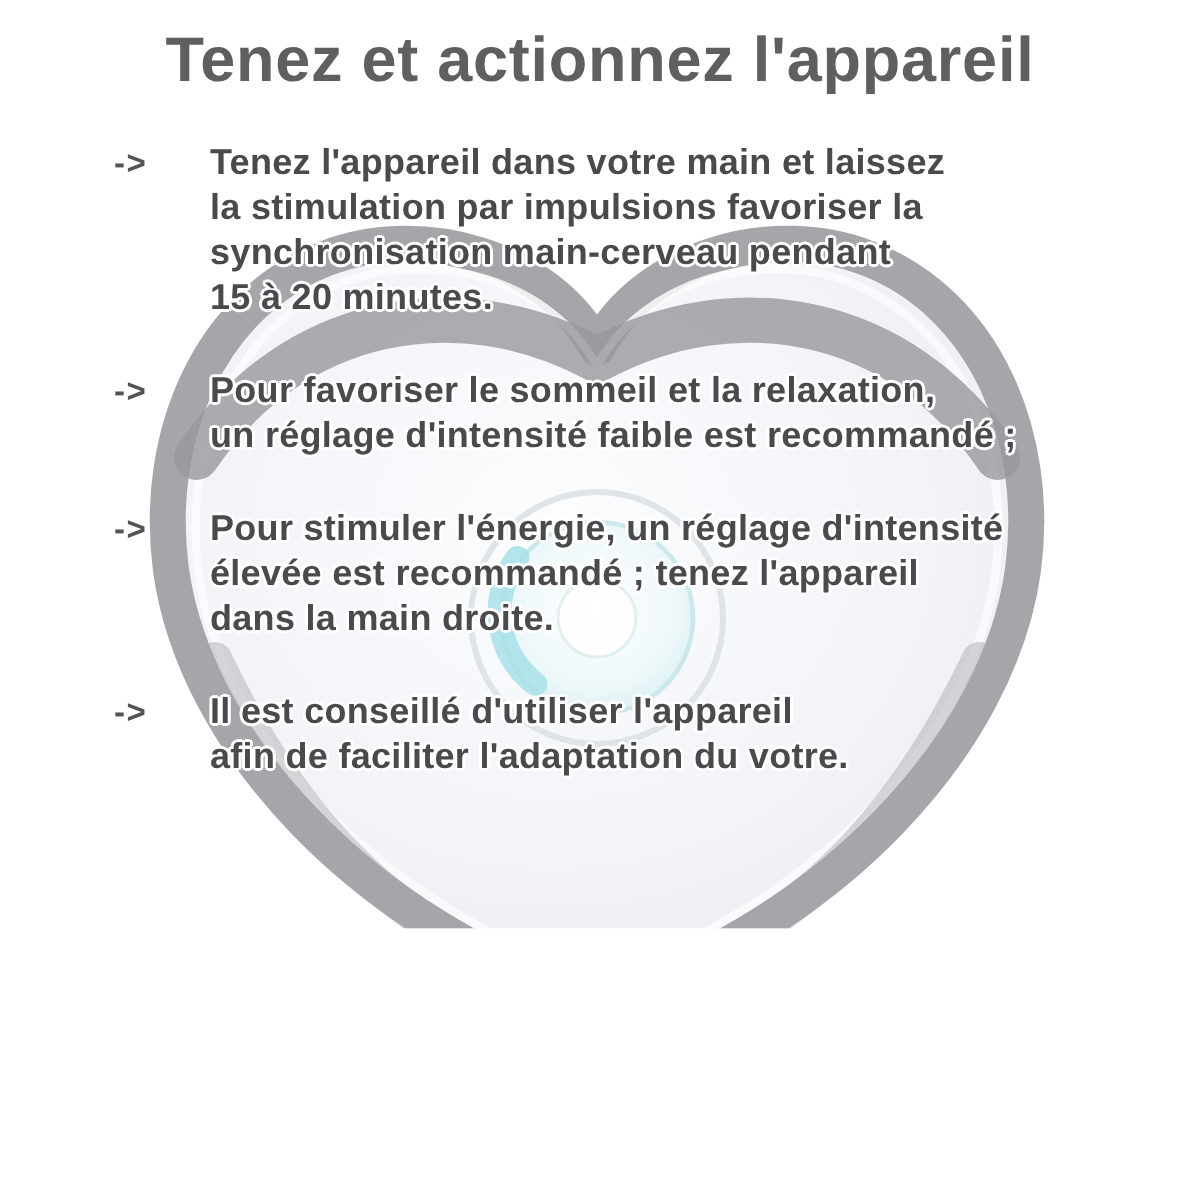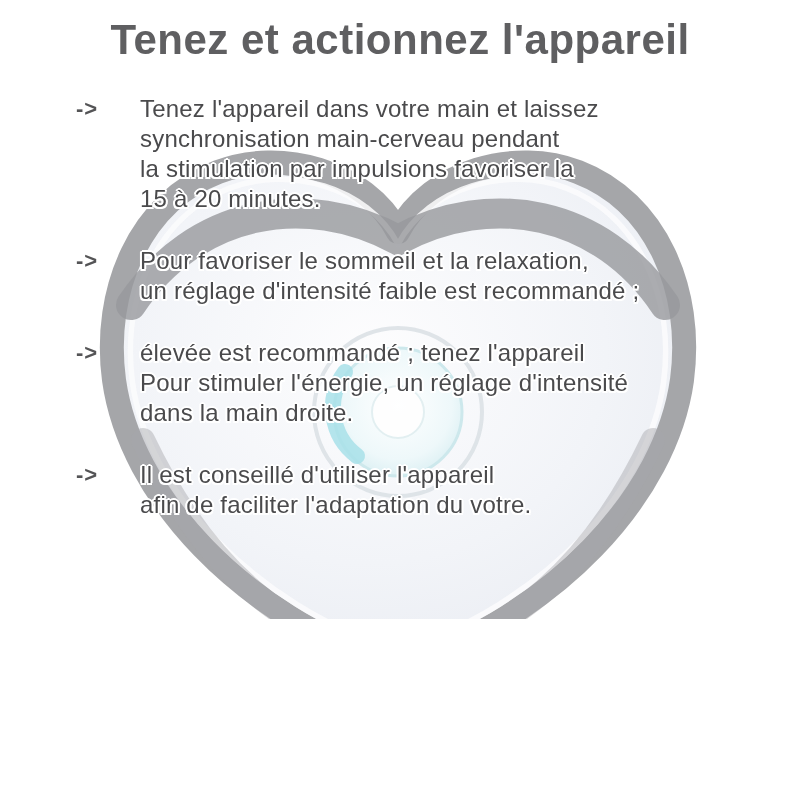--- a/index.html
+++ b/index.html
@@ -49,21 +49,21 @@
     font-weight:700;
     color:#545456;
     letter-spacing:1px;
     text-shadow:
       2px 0 0 #fff,-2px 0 0 #fff,0 2px 0 #fff,0 -2px 0 #fff,
       1.5px 1.5px 0 #fff,-1.5px 1.5px 0 #fff,1.5px -1.5px 0 #fff,-1.5px -1.5px 0 #fff;
   }
   .lines{
     font-size:24px;
     line-height:30px;
-    font-weight:400;
+    font-weight:700;
     color:#4a4a4c;
     letter-spacing:0.2px;
   }
   .lines > div{
     white-space:nowrap;
     text-shadow:
       2px 0 0 #fff,-2px 0 0 #fff,0 2px 0 #fff,0 -2px 0 #fff,
       1.5px 1.5px 0 #fff,-1.5px 1.5px 0 #fff,1.5px -1.5px 0 #fff,-1.5px -1.5px 0 #fff;
   }
   
@@ -116,39 +116,39 @@
   </svg>
 
   <div class="title">Tenez et actionnez l'appareil</div>
 
   <div class="instructions">
 
     <div class="bullet">
       <span class="marker">-&gt;</span>
       <div class="lines">
         <div>Tenez l'appareil dans votre main et laissez</div>
+        <div>la stimulation par impulsions favoriser la</div>
         <div>synchronisation main-cerveau pendant</div>
-        <div>la stimulation par impulsions favoriser la</div>
         <div>15 à 20 minutes.</div>
       </div>
     </div>
 
     <div class="bullet">
       <span class="marker">-&gt;</span>
       <div class="lines">
         <div>Pour favoriser le sommeil et la relaxation,</div>
         <div>un réglage d'intensité faible est recommandé ;</div>
       </div>
     </div>
 
     <div class="bullet">
       <span class="marker">-&gt;</span>
       <div class="lines">
+        <div>Pour stimuler l'énergie, un réglage d'intensité</div>
         <div>élevée est recommandé ; tenez l'appareil</div>
-        <div>Pour stimuler l'énergie, un réglage d'intensité</div>
         <div>dans la main droite.</div>
       </div>
     </div>
 
     <div class="bullet">
       <span class="marker">-&gt;</span>
       <div class="lines">
         <div>Il est conseillé d'utiliser l'appareil</div>
         <div>afin de faciliter l'adaptation du votre.</div>
       </div>

